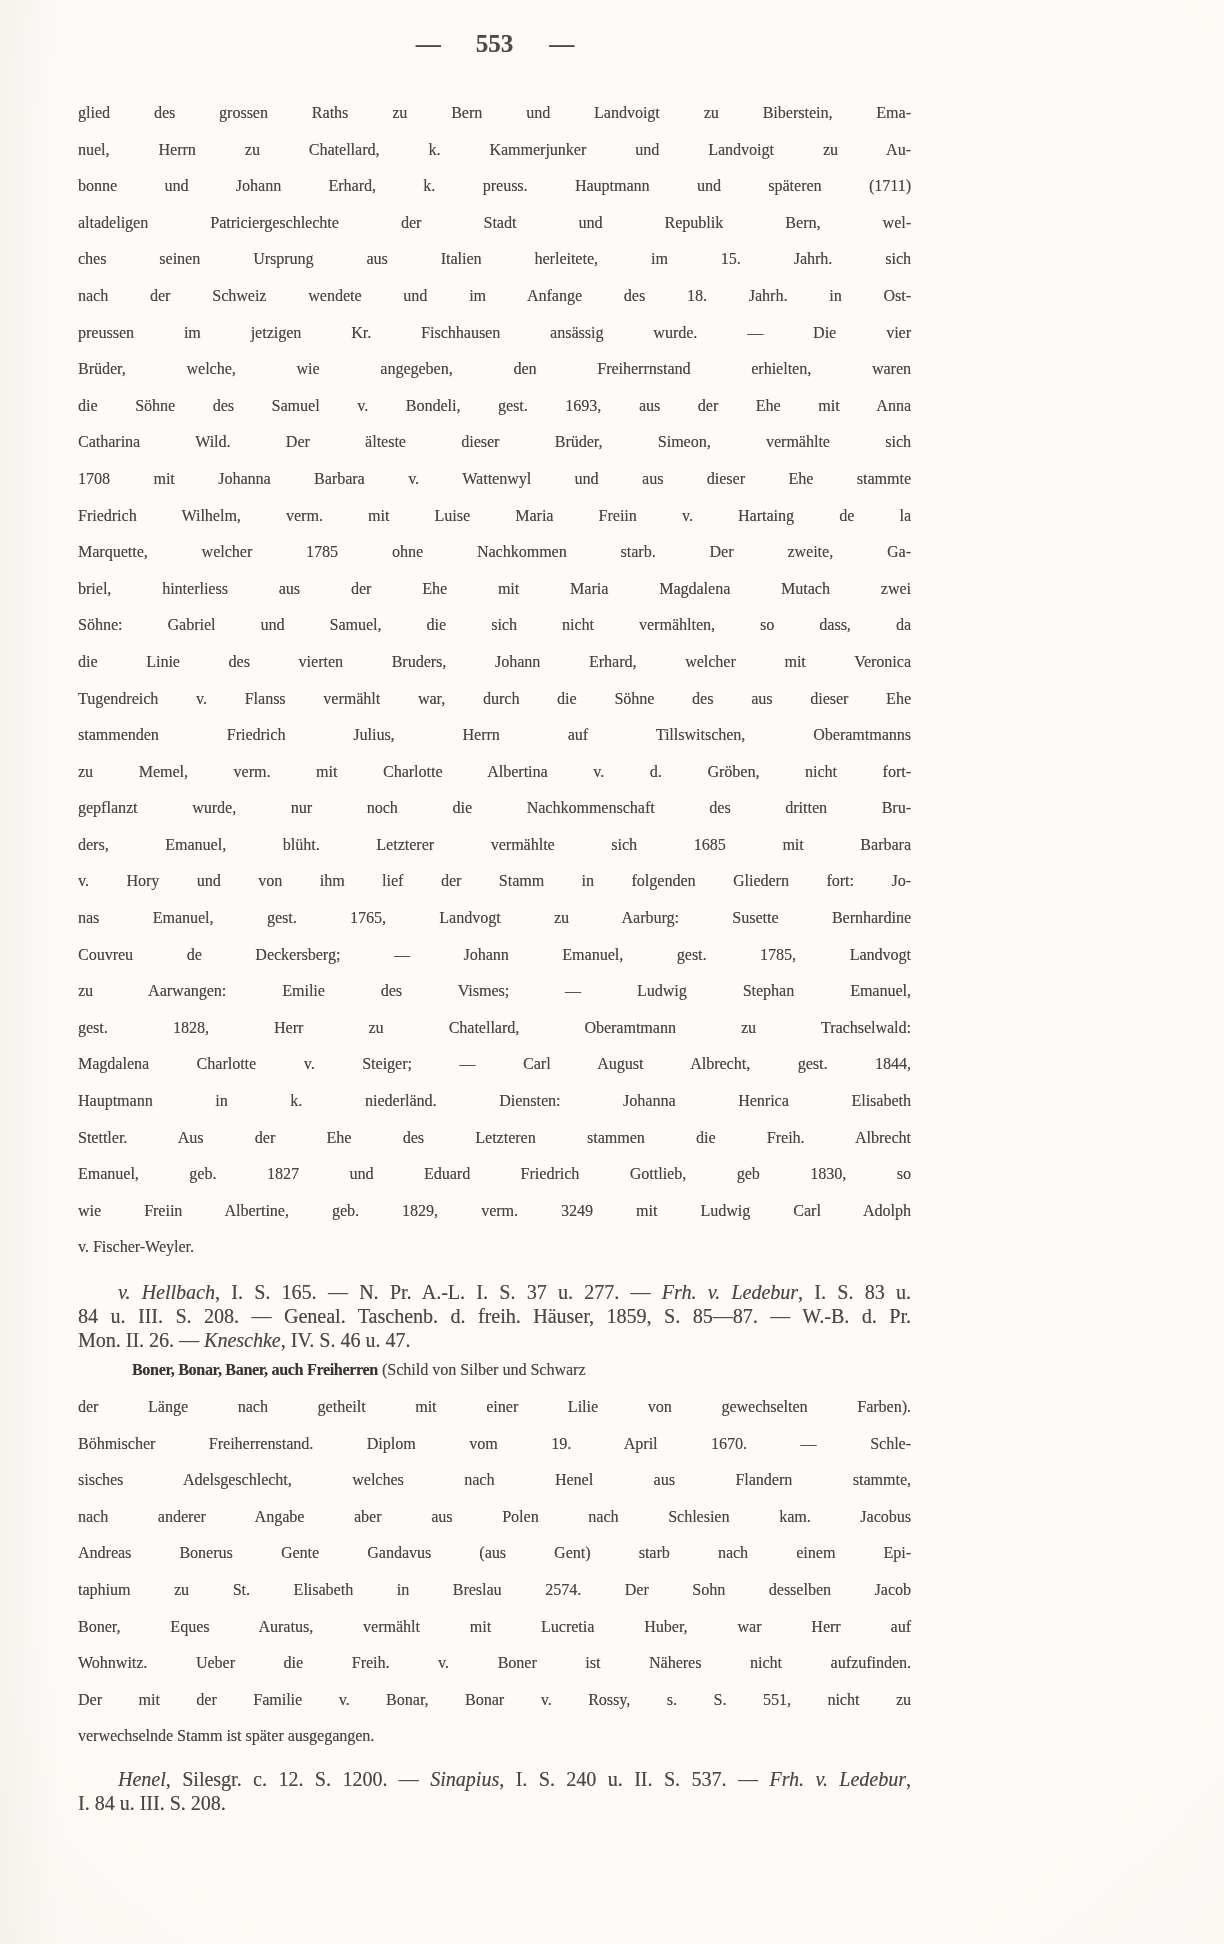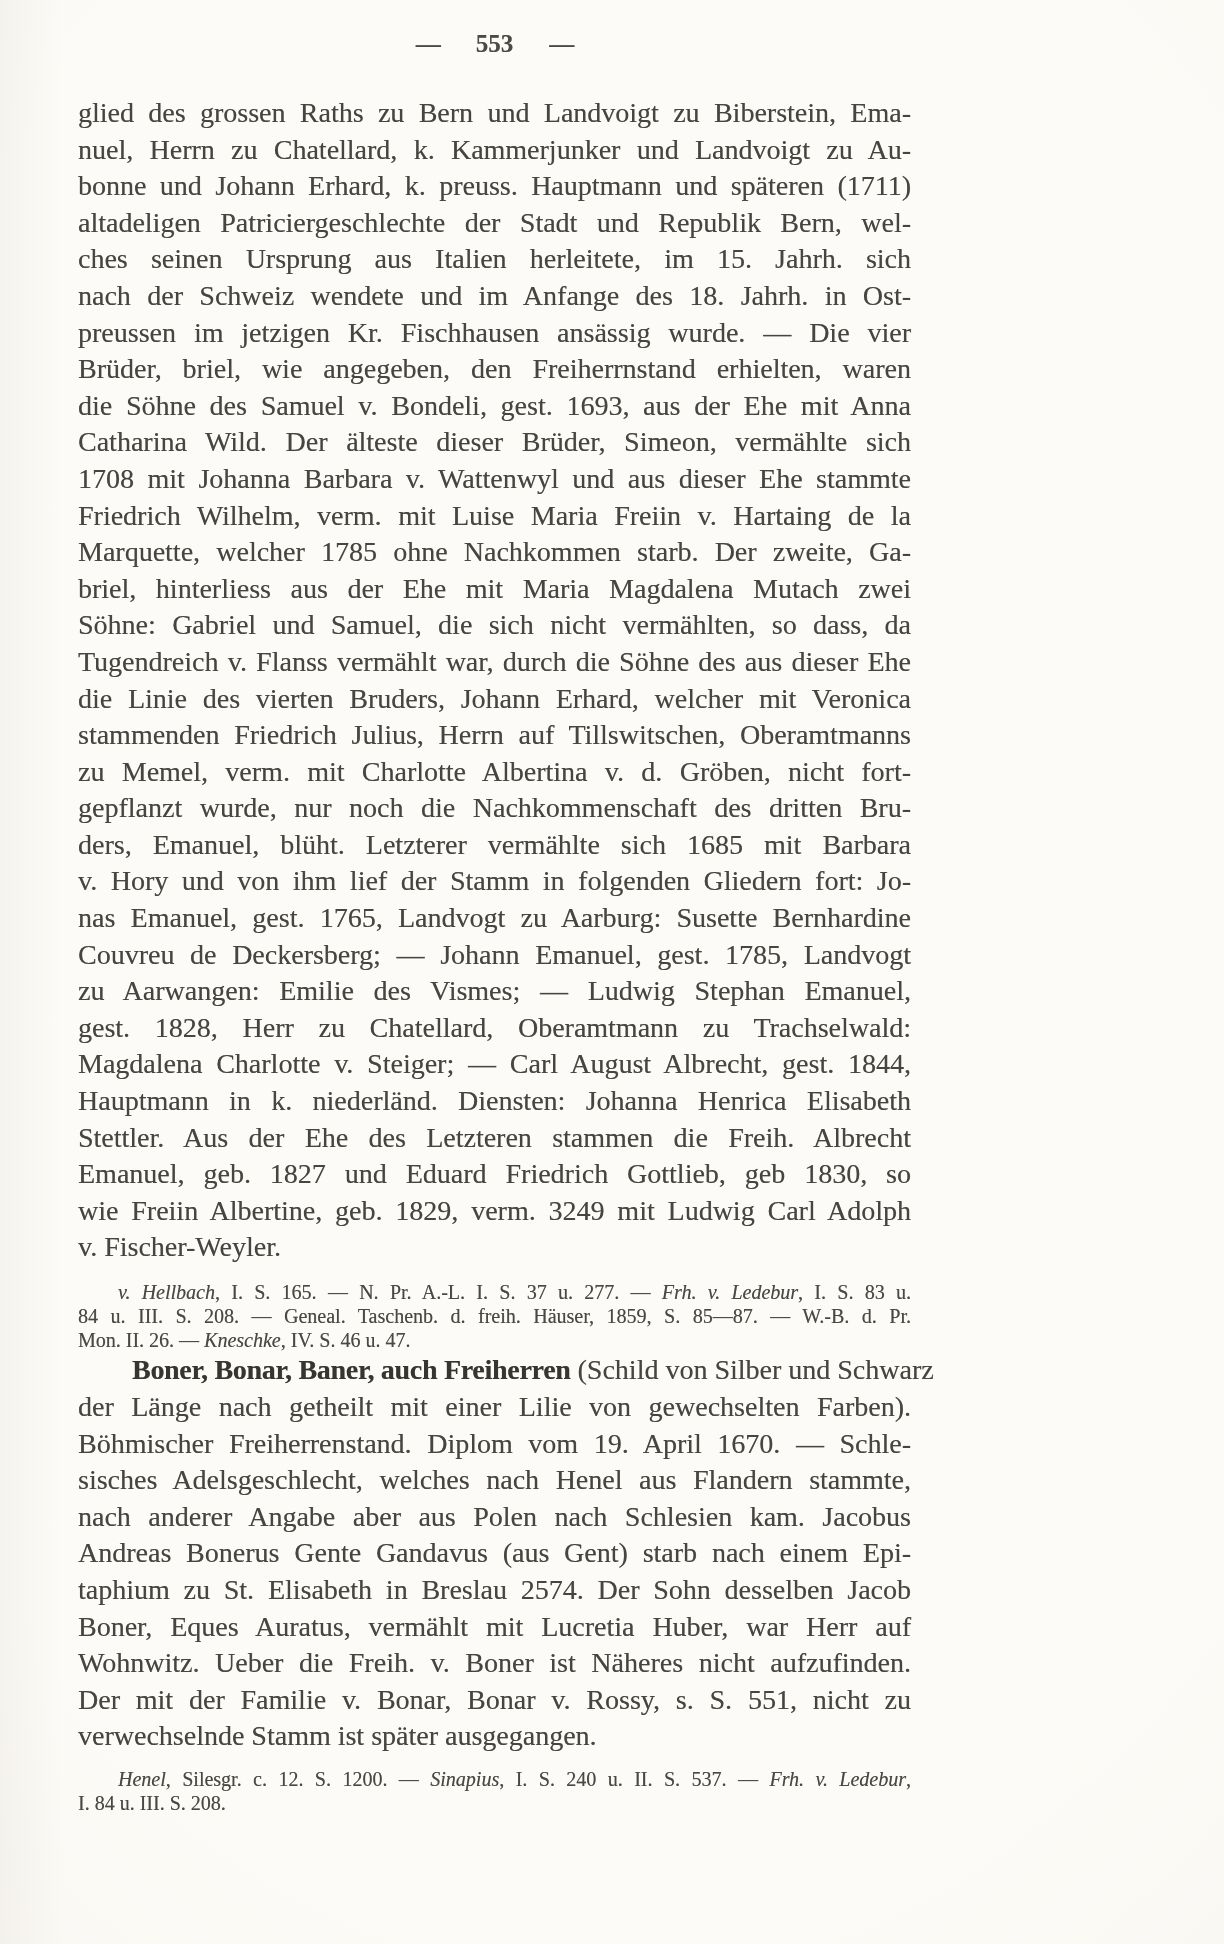--- a/index.html
+++ b/index.html
@@ -23,21 +23,21 @@
   .page-header {
     display:flex; justify-content:center; align-items:center; gap:36px;
     width:833px;
     font-size:25px; font-weight:bold; color:#4c4a45;
     margin-bottom:37px;
     text-shadow: 0.3px 0.3px 0.6px rgba(76,74,69,0.45);
   }
   .page-header .dash { letter-spacing:-1px; }
 
   .body-text {
-    font-size:28px;
+    font-size:16px;
     line-height:36.6px;
     text-shadow: 0.25px 0.25px 0.55px rgba(70,66,60,0.5);
   }
   .bl { text-align: justify; text-align-last: justify; }
   .bl.last { text-align-last: left; }
   .bl.head-line { white-space: nowrap; text-align-last:left; text-indent:54px; }
   .bd { font-weight:bold; color:#37352f; letter-spacing:-0.3px; }
   .it { font-style: italic; }
 
   .footnote {
@@ -67,30 +67,30 @@
     </div>
 
     <div class="body-text">
       <div class="bl">glied des grossen Raths zu Bern und Landvoigt zu Biberstein, Ema-</div>
       <div class="bl">nuel, Herrn zu Chatellard, k. Kammerjunker und Landvoigt zu Au-</div>
       <div class="bl">bonne und Johann Erhard, k. preuss. Hauptmann und späteren (1711)</div>
       <div class="bl">altadeligen Patriciergeschlechte der Stadt und Republik Bern, wel-</div>
       <div class="bl">ches seinen Ursprung aus Italien herleitete, im 15. Jahrh. sich</div>
       <div class="bl">nach der Schweiz wendete und im Anfange des 18. Jahrh. in Ost-</div>
       <div class="bl">preussen im jetzigen Kr. Fischhausen ansässig wurde. — Die vier</div>
-      <div class="bl">Brüder, briel, wie angegeben, den Freiherrnstand erhielten, waren</div>
+      <div class="bl">Brüder, welche, wie angegeben, den Freiherrnstand erhielten, waren</div>
       <div class="bl">die Söhne des Samuel v. Bondeli, gest. 1693, aus der Ehe mit Anna</div>
       <div class="bl">Catharina Wild.  Der älteste dieser Brüder, Simeon, vermählte sich</div>
       <div class="bl">1708 mit Johanna Barbara v. Wattenwyl und aus dieser Ehe stammte</div>
       <div class="bl">Friedrich Wilhelm, verm. mit Luise Maria Freiin v. Hartaing de la</div>
       <div class="bl">Marquette, welcher 1785 ohne Nachkommen starb.  Der zweite, Ga-</div>
       <div class="bl">briel, hinterliess aus der Ehe mit Maria Magdalena Mutach zwei</div>
       <div class="bl">Söhne: Gabriel und Samuel, die sich nicht vermählten, so dass, da</div>
+      <div class="bl">die Linie des vierten Bruders, Johann Erhard, welcher mit Veronica</div>
       <div class="bl">Tugendreich v. Flanss vermählt war, durch die Söhne des aus dieser Ehe</div>
-      <div class="bl">die Linie des vierten Bruders, Johann Erhard, welcher mit Veronica</div>
       <div class="bl">stammenden Friedrich Julius, Herrn auf Tillswitschen, Oberamtmanns</div>
       <div class="bl">zu Memel, verm. mit Charlotte Albertina v. d. Gröben, nicht fort-</div>
       <div class="bl">gepflanzt wurde, nur noch die Nachkommenschaft des dritten Bru-</div>
       <div class="bl">ders, Emanuel, blüht.  Letzterer vermählte sich 1685 mit Barbara</div>
       <div class="bl">v. Hory und von ihm lief der Stamm in folgenden Gliedern fort: Jo-</div>
       <div class="bl">nas Emanuel, gest. 1765, Landvogt zu Aarburg: Susette Bernhardine</div>
       <div class="bl">Couvreu de Deckersberg; — Johann Emanuel, gest. 1785, Landvogt</div>
       <div class="bl">zu Aarwangen: Emilie des Vismes; — Ludwig Stephan Emanuel,</div>
       <div class="bl">gest. 1828, Herr zu Chatellard, Oberamtmann zu Trachselwald:</div>
       <div class="bl">Magdalena Charlotte v. Steiger; — Carl August Albrecht, gest. 1844,</div>

